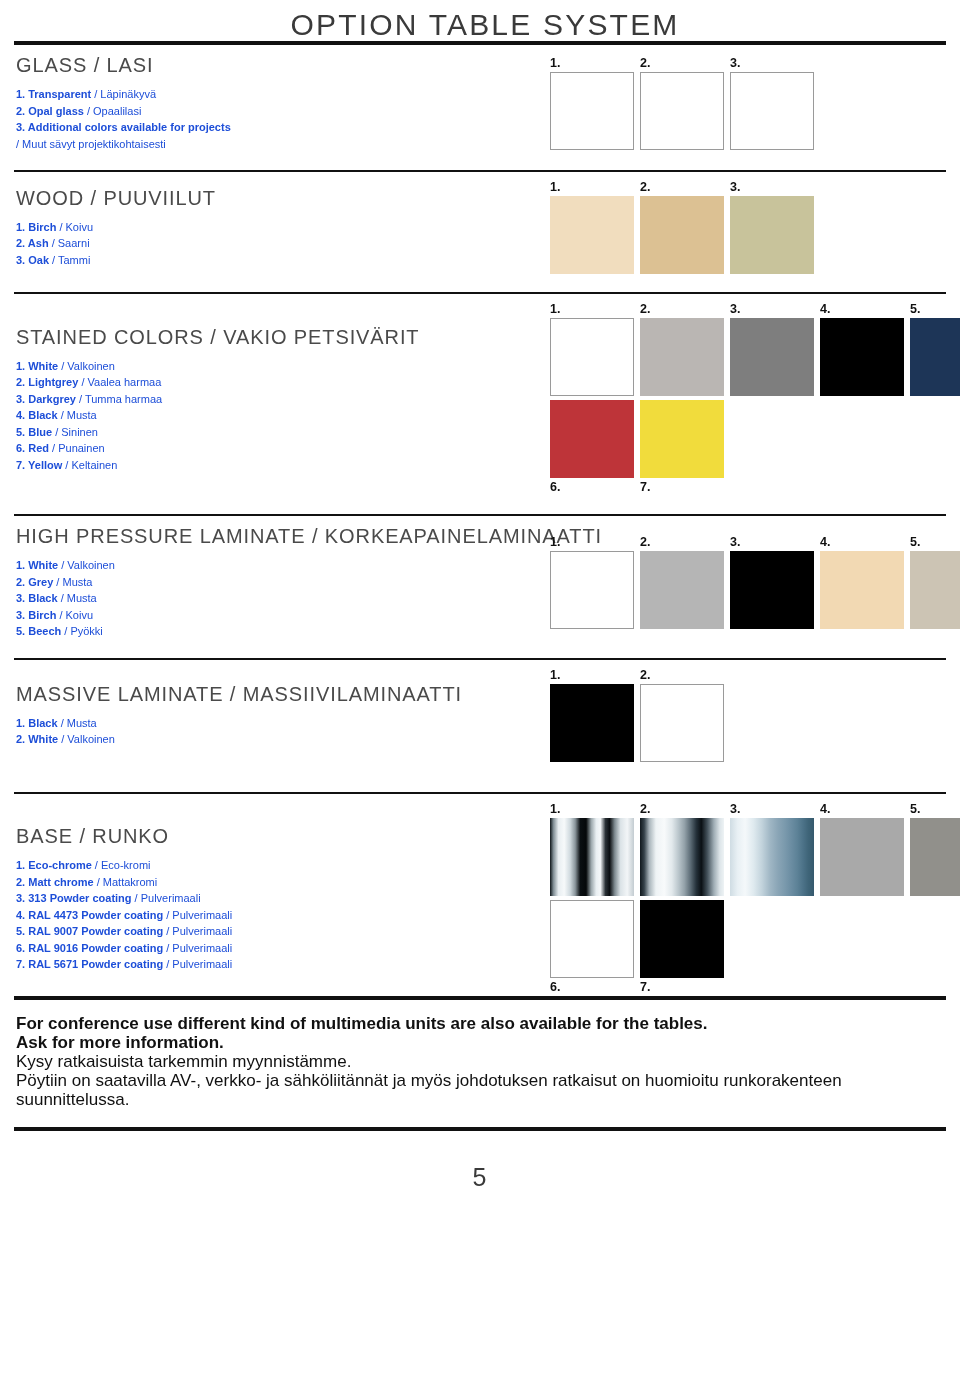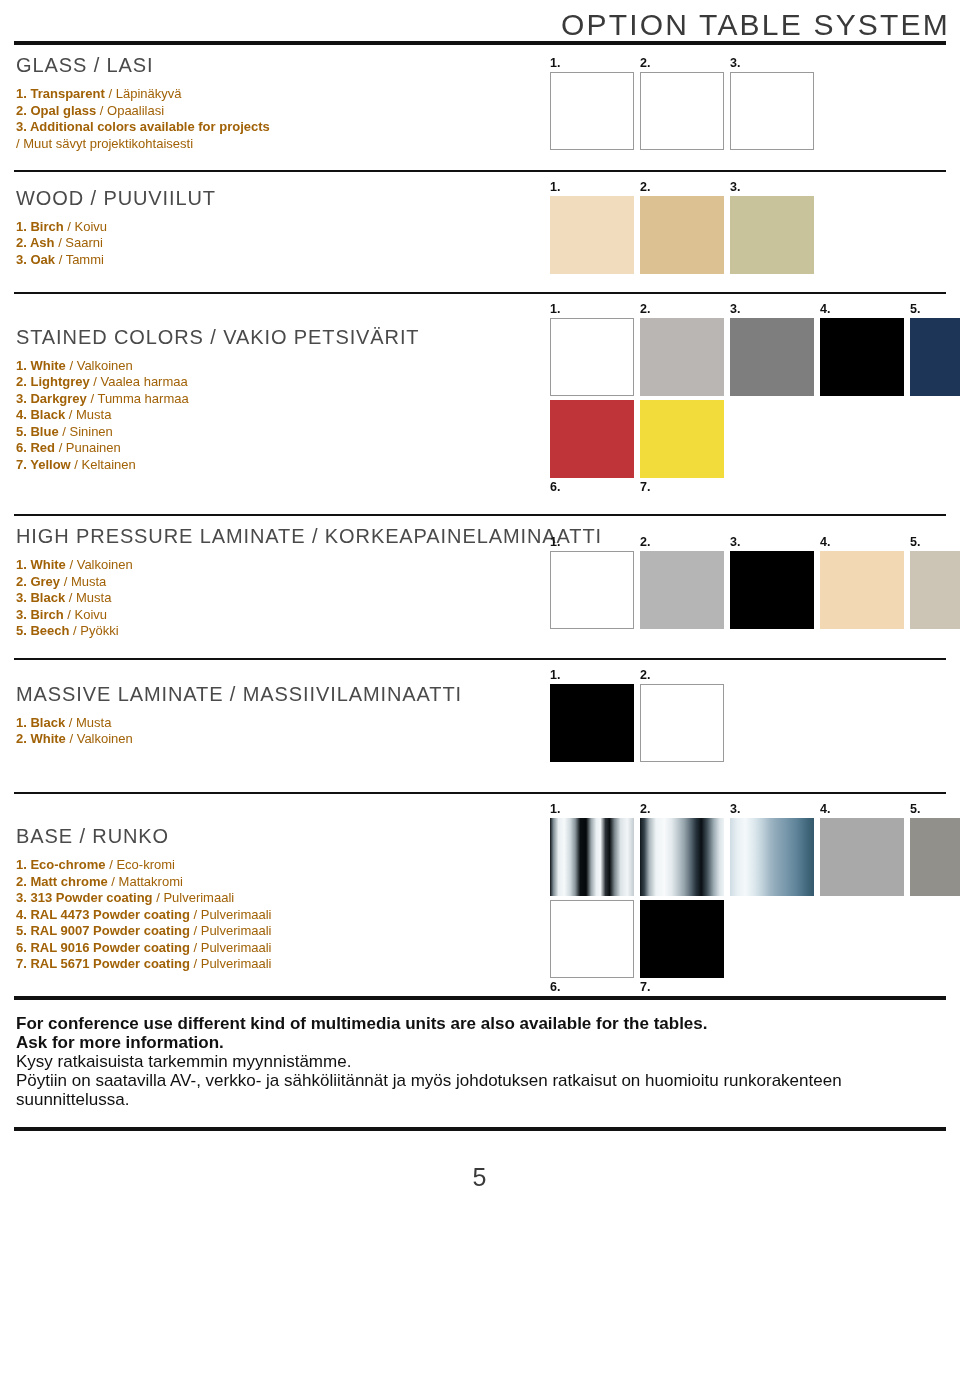--- a/index.html
+++ b/index.html
@@ -22,21 +22,21 @@
     box-sizing: border-box;
     padding: 0 10px;
   }
 
   
   .doc-title {
     font-size: 30px;
     font-weight: 300;
     letter-spacing: 2.2px;
     color: #3a3a3a;
-    text-align: right;
+    text-align: center;
     padding-top: 8px;
     padding-left: 10px;
     line-height: 1.1;
     font-family: "Liberation Sans", sans-serif;
   }
 
   
   .rule-thick {
     height: 4px;
     background: #111111;
@@ -70,23 +70,23 @@
     letter-spacing: 0.9px;
     color: #4a4a4a;
     margin: 9px 0 9px 0;
     line-height: 1.15;
     white-space: nowrap;
   }
   .opt-list {
     list-style: none;
     margin: 0;
     padding: 0;
-    font-size: 13px;
+    font-size: 11px;
     line-height: 16.5px;
-    color: #a16207;
+    color: #1d4ed8;
   }
   .opt-list li {
     white-space: nowrap;
   }
   .opt-en {
     font-weight: bold;
   }
   .opt-fi {
     font-weight: normal;
   }

